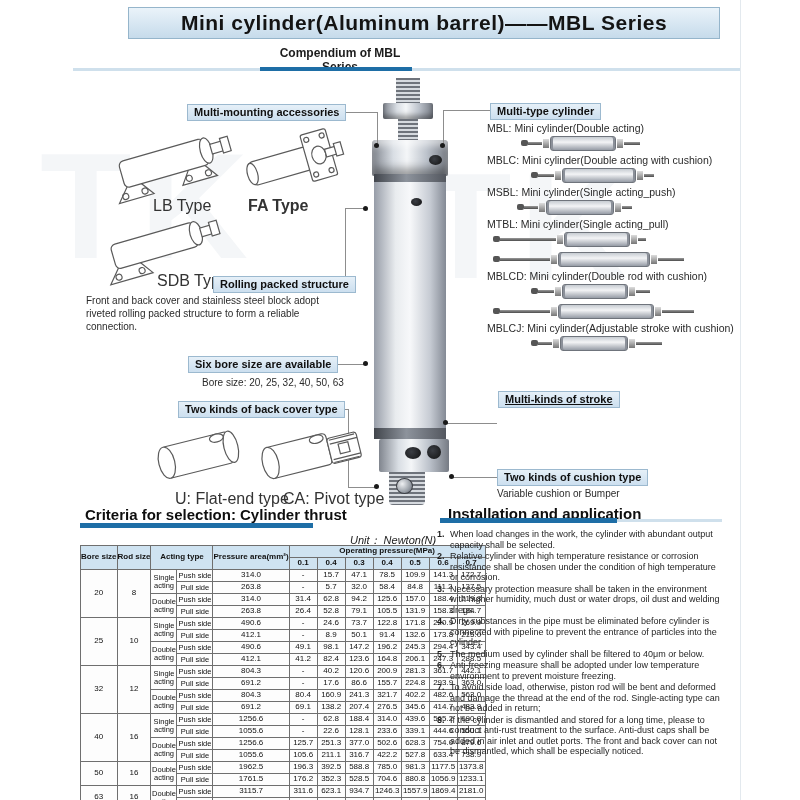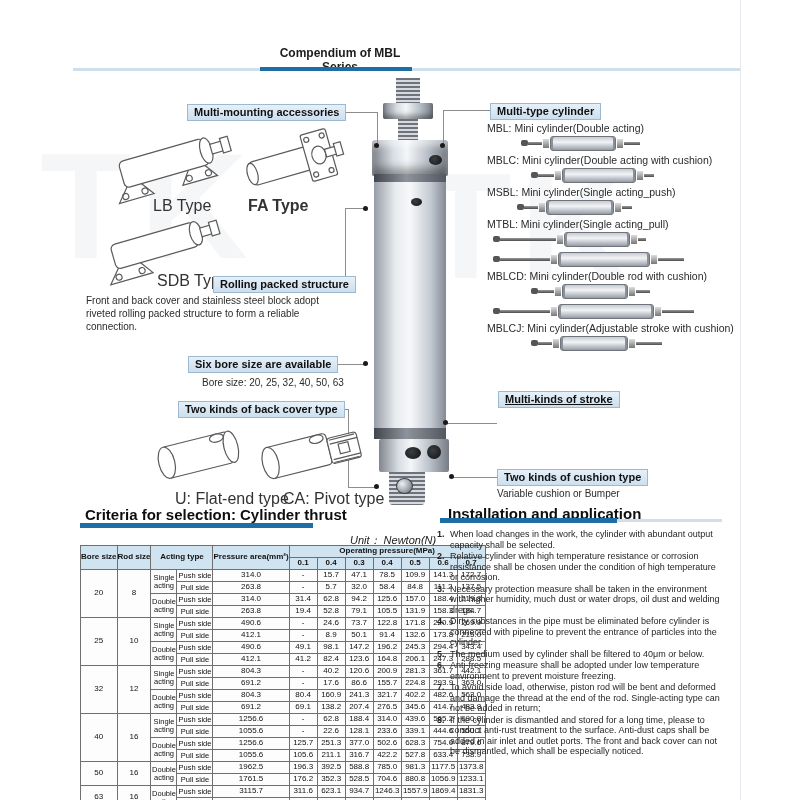--- a/index.html
+++ b/index.html
@@ -76,20 +76,21 @@
 </head>
 <body>
 
 <div class="page">
 
   <div class="wm" style="left:40px;top:120px;">TK</div>
   <div class="wm" style="left:420px;top:140px;">TK</div>
   <div class="wm" style="left:180px;top:560px;font-size:120px;">TK</div>
   <div class="vline-right"></div>
 
+  <div class="title-bar">Mini cylinder(Aluminum barrel)——MBL Series</div>
   <div class="subtitle">Compendium of MBL Series</div>
   <div class="bar-light" style="left:73px;top:68px;width:667px;height:3px;"></div>
   <div class="bar-dark" style="left:260px;top:67px;width:152px;height:4px;"></div>
 
   <div>
     <div class="cyl thread" style="left:396px;top:78px;width:24px;height:32px;"></div>
     <div class="cyl metal-v" style="left:383px;top:103px;width:50px;height:16px;border-radius:2px;box-shadow:inset 0 -4px 5px rgba(0,0,0,.35);"></div>
     <div class="cyl thread" style="left:398px;top:119px;width:20px;height:22px;"></div>
     <div class="cyl metal-v" style="left:372px;top:140px;width:76px;height:36px;border-radius:4px 4px 2px 2px;box-shadow:inset 0 6px 6px rgba(255,255,255,.5), inset 0 -8px 8px rgba(0,0,0,.35);"></div>
     <div class="hole" style="left:429px;top:155px;width:13px;height:10px;"></div>
@@ -390,21 +391,21 @@
           <td>62.8</td>
           <td>94.2</td>
           <td>125.6</td>
           <td>157.0</td>
           <td>188.4</td>
           <td>219.8</td>
         </tr>
         <tr>
           <td class="acting">Pull side</td>
           <td>263.8</td>
-          <td>19.4</td>
+          <td>26.4</td>
           <td>52.8</td>
           <td>79.1</td>
           <td>105.5</td>
           <td>131.9</td>
           <td>158.3</td>
           <td>184.7</td>
         </tr>
         <tr>
           <td rowspan="4">25</td>
           <td rowspan="4">10</td>
@@ -603,21 +604,21 @@
             <div>acting</div>
           </td>
           <td class="acting">Push side</td>
           <td>3115.7</td>
           <td>311.6</td>
           <td>623.1</td>
           <td>934.7</td>
           <td>1246.3</td>
           <td>1557.9</td>
           <td>1869.4</td>
-          <td>1831.3</td>
+          <td>2181.0</td>
         </tr>
         <tr>
           <td class="acting">Pull side</td>
           <td>2914.7</td>
           <td>291.5</td>
           <td>582.9</td>
           <td>874.4</td>
           <td>1165.9</td>
           <td>1457.4</td>
           <td>1748.8</td>

